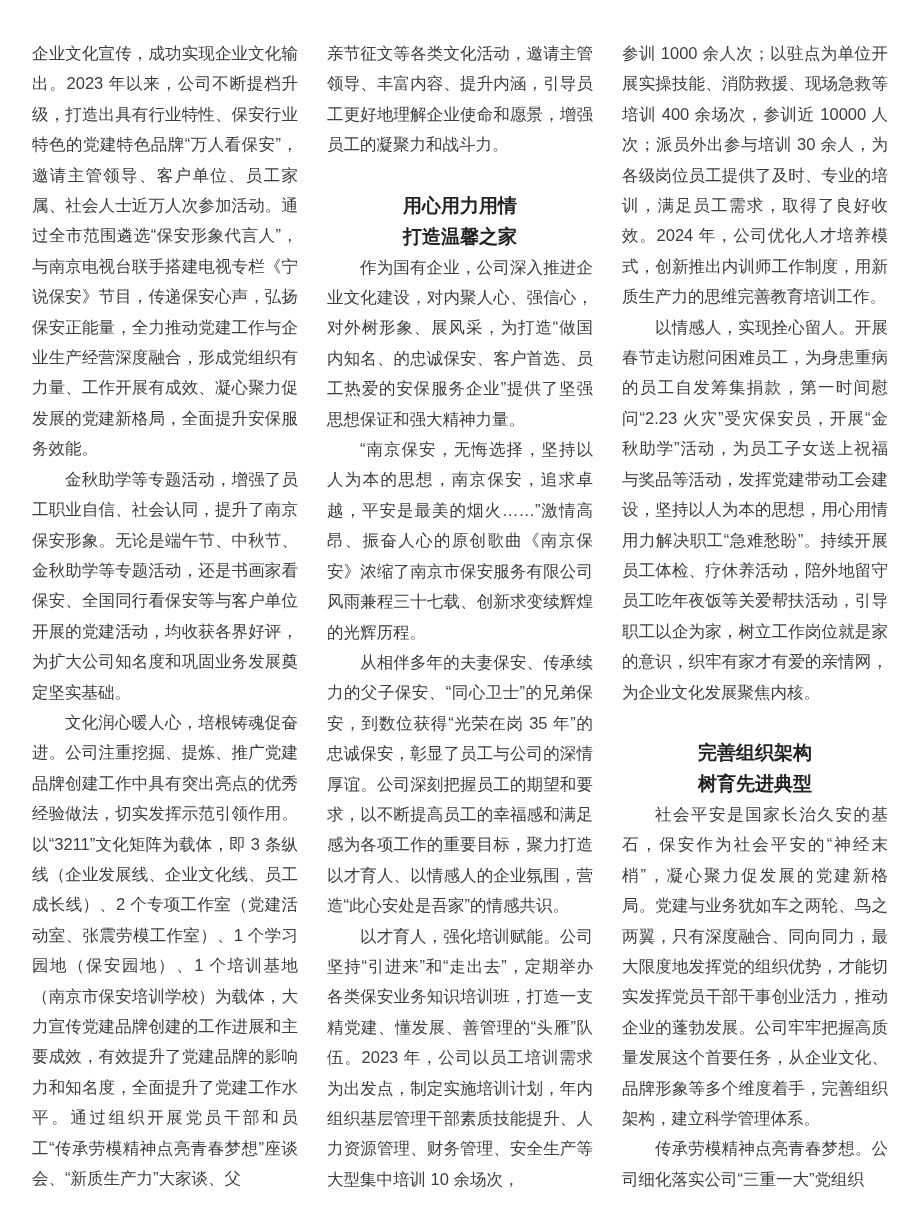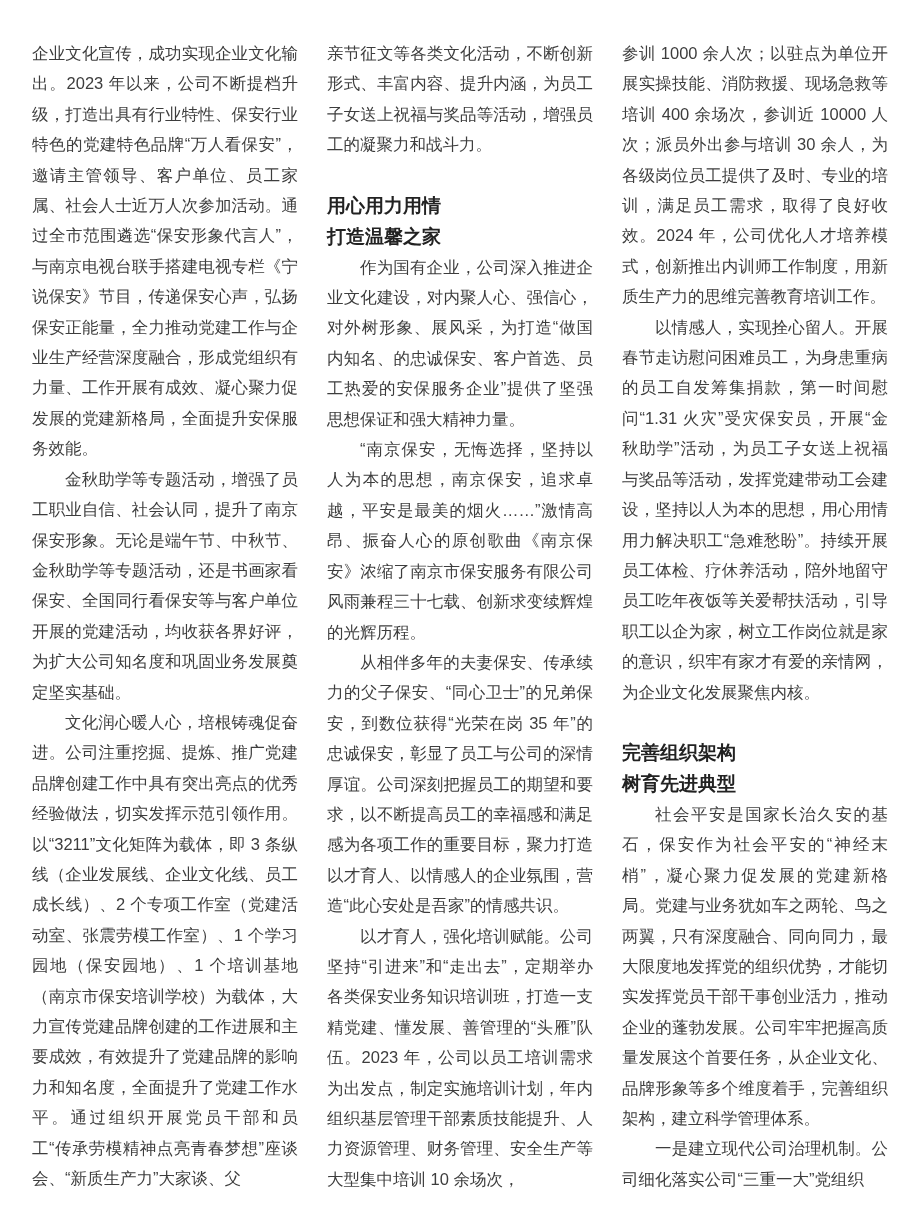--- a/index.html
+++ b/index.html
@@ -38,52 +38,53 @@
   }
   .col p.indent {
     text-indent: 2em;
   }
   .section-heading {
     margin: 30px 0 0 0;
     font-size: 19px;
     line-height: 31px;
     font-weight: 700;
     color: #222222;
+    text-align: center;
   }
   .section-heading .h-line {
     display: block;
   }
 </style>
 </head>
 <body>
 
 <div class="page">
 
   <div class="col">
     <p>企业文化宣传，成功实现企业文化输出。2023 年以来，公司不断提档升级，打造出具有行业特性、保安行业特色的党建特色品牌“万人看保安”，邀请主管领导、客户单位、员工家属、社会人士近万人次参加活动。通过全市范围遴选“保安形象代言人”，与南京电视台联手搭建电视专栏《宁说保安》节目，传递保安心声，弘扬保安正能量，全力推动党建工作与企业生产经营深度融合，形成党组织有力量、工作开展有成效、凝心聚力促发展的党建新格局，全面提升安保服务效能。</p>
     <p class="indent">金秋助学等专题活动，增强了员工职业自信、社会认同，提升了南京保安形象。无论是端午节、中秋节、金秋助学等专题活动，还是书画家看保安、全国同行看保安等与客户单位开展的党建活动，均收获各界好评，为扩大公司知名度和巩固业务发展奠定坚实基础。</p>
     <p class="indent">文化润心暖人心，培根铸魂促奋进。公司注重挖掘、提炼、推广党建品牌创建工作中具有突出亮点的优秀经验做法，切实发挥示范引领作用。以“3211”文化矩阵为载体，即 3 条纵线（企业发展线、企业文化线、员工成长线）、2 个专项工作室（党建活动室、张震劳模工作室）、1 个学习园地（保安园地）、1 个培训基地（南京市保安培训学校）为载体，大力宣传党建品牌创建的工作进展和主要成效，有效提升了党建品牌的影响力和知名度，全面提升了党建工作水平。通过组织开展党员干部和员工“传承劳模精神点亮青春梦想”座谈会、“新质生产力”大家谈、父</p>
   </div>
 
   <div class="col">
-    <p>亲节征文等各类文化活动，不断创新形式、丰富内容、提升内涵，为员工子女送上祝福与奖品等活动，增强员工的凝聚力和战斗力。</p>
+    <p>亲节征文等各类文化活动，邀请主管领导、丰富内容、提升内涵，引导员工更好地理解企业使命和愿景，增强员工的凝聚力和战斗力。</p>
     <h2 class="section-heading">
       <span class="h-line">用心用力用情</span>
       <span class="h-line">打造温馨之家</span>
     </h2>
     <p class="indent">作为国有企业，公司深入推进企业文化建设，对内聚人心、强信心，对外树形象、展风采，为打造“做国内知名、的忠诚保安、客户首选、员工热爱的安保服务企业”提供了坚强思想保证和强大精神力量。</p>
     <p class="indent">“南京保安，无悔选择，坚持以人为本的思想，南京保安，追求卓越，平安是最美的烟火……”激情高昂、振奋人心的原创歌曲《南京保安》浓缩了南京市保安服务有限公司风雨兼程三十七载、创新求变续辉煌的光辉历程。</p>
     <p class="indent">从相伴多年的夫妻保安、传承续力的父子保安、“同心卫士”的兄弟保安，到数位获得“光荣在岗 35 年”的忠诚保安，彰显了员工与公司的深情厚谊。公司深刻把握员工的期望和要求，以不断提高员工的幸福感和满足感为各项工作的重要目标，聚力打造以才育人、以情感人的企业氛围，营造“此心安处是吾家”的情感共识。</p>
     <p class="indent">以才育人，强化培训赋能。公司坚持“引进来”和“走出去”，定期举办各类保安业务知识培训班，打造一支精党建、懂发展、善管理的“头雁”队伍。2023 年，公司以员工培训需求为出发点，制定实施培训计划，年内组织基层管理干部素质技能提升、人力资源管理、财务管理、安全生产等大型集中培训 10 余场次，</p>
   </div>
 
   <div class="col">
     <p>参训 1000 余人次；以驻点为单位开展实操技能、消防救援、现场急救等培训 400 余场次，参训近 10000 人次；派员外出参与培训 30 余人，为各级岗位员工提供了及时、专业的培训，满足员工需求，取得了良好收效。2024 年，公司优化人才培养模式，创新推出内训师工作制度，用新质生产力的思维完善教育培训工作。</p>
-    <p class="indent">以情感人，实现拴心留人。开展春节走访慰问困难员工，为身患重病的员工自发筹集捐款，第一时间慰问“1.31 火灾”受灾保安员，开展“金秋助学”活动，为员工子女送上祝福与奖品等活动，发挥党建带动工会建设，坚持以人为本的思想，用心用情用力解决职工“急难愁盼”。持续开展员工体检、疗休养活动，陪外地留守员工吃年夜饭等关爱帮扶活动，引导职工以企为家，树立工作岗位就是家的意识，织牢有家才有爱的亲情网，为企业文化发展聚焦内核。</p>
+    <p class="indent">以情感人，实现拴心留人。开展春节走访慰问困难员工，为身患重病的员工自发筹集捐款，第一时间慰问“2.23 火灾”受灾保安员，开展“金秋助学”活动，为员工子女送上祝福与奖品等活动，发挥党建带动工会建设，坚持以人为本的思想，用心用情用力解决职工“急难愁盼”。持续开展员工体检、疗休养活动，陪外地留守员工吃年夜饭等关爱帮扶活动，引导职工以企为家，树立工作岗位就是家的意识，织牢有家才有爱的亲情网，为企业文化发展聚焦内核。</p>
     <h2 class="section-heading">
       <span class="h-line">完善组织架构</span>
       <span class="h-line">树育先进典型</span>
     </h2>
     <p class="indent">社会平安是国家长治久安的基石，保安作为社会平安的“神经末梢”，凝心聚力促发展的党建新格局。党建与业务犹如车之两轮、鸟之两翼，只有深度融合、同向同力，最大限度地发挥党的组织优势，才能切实发挥党员干部干事创业活力，推动企业的蓬勃发展。公司牢牢把握高质量发展这个首要任务，从企业文化、品牌形象等多个维度着手，完善组织架构，建立科学管理体系。</p>
-    <p class="indent">一是建立现代公司治理机制。公司细化落实公司“三重一大”党组织</p>
+    <p class="indent">传承劳模精神点亮青春梦想。公司细化落实公司“三重一大”党组织</p>
   </div>
 
 </div>
 
 </body></html>

